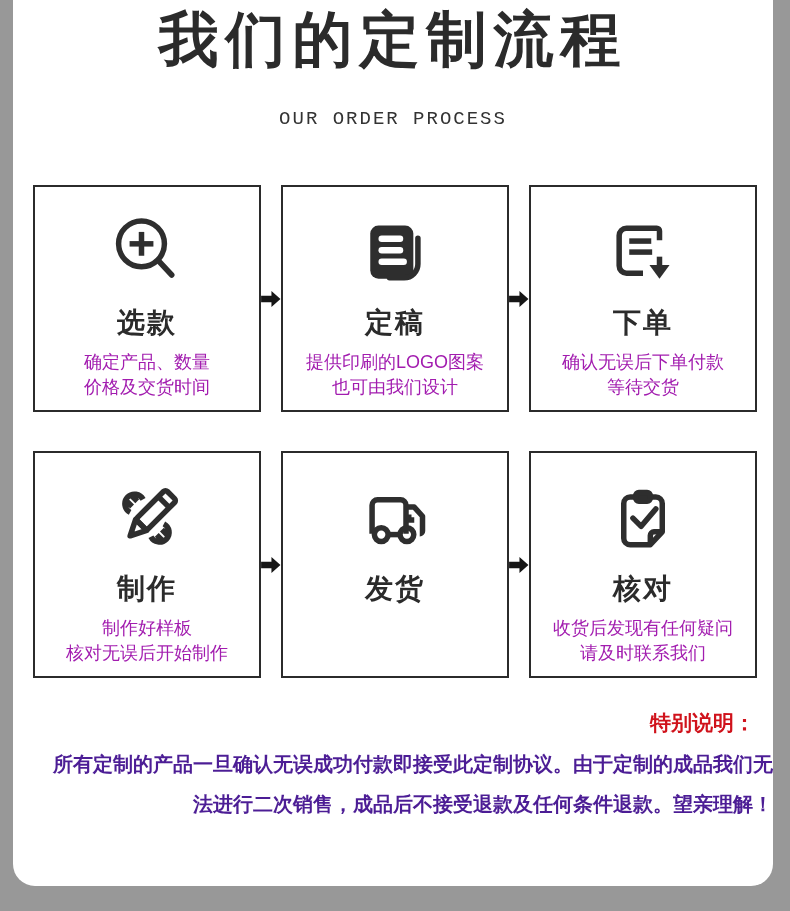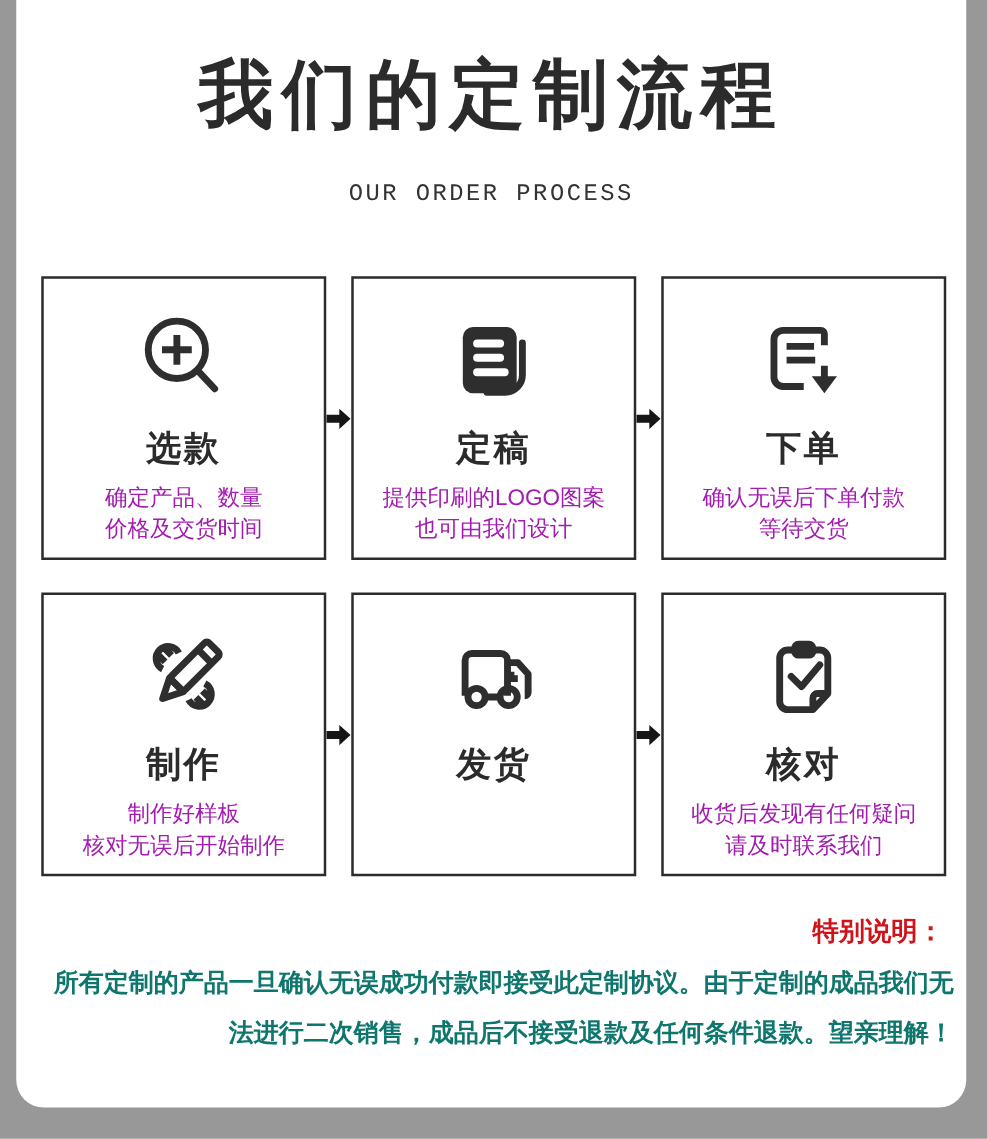--- a/index.html
+++ b/index.html
@@ -9,21 +9,20 @@
     font-family:"Liberation Sans","DejaVu Sans",sans-serif;
     overflow:hidden;
   }
   .card{
     position:relative;
     margin-left:13px;
     width:760px;height:886px;
     background:#ffffff;
     border-radius:0 0 22px 22px;
     box-sizing:border-box;
-    padding-top:36px;
   }
   .page-title{
     margin:0;
     text-align:center;
     font-size:60px;
     line-height:80px;
     font-weight:700;
     letter-spacing:7px;
     color:#2b2b2b;
   }
@@ -32,21 +31,21 @@
     text-align:center;
     font-family:Liberation Mono, monospace;
     font-size:19px;
     letter-spacing:2px;
     color:#333333;
   }
   .steps{ margin:55px 0 0 20px; width:724px; }
   .steps-row{
     display:flex;
     align-items:center;
-    margin-bottom:26px;
+    margin-bottom:39px;
   }
   .steps-row:last-child{ margin-bottom:0; }
   .step-box{
     width:228px;height:227px;
     box-sizing:border-box;
     border:2px solid #2b2b2b;
     background:#ffffff;
     text-align:center;
   }
   .step-icon{
@@ -75,26 +74,26 @@
   }
   .arrow-cell svg{width:20px;height:18px;display:block;}
   .note{ margin:30px 18px 0 22px;text-align:right; }
   .note-title{
     font-size:21px;
     line-height:30px;
     font-weight:700;
     color:#d0121b;
   }
   .note-body{
-    margin:6px 0 0 6px;
+    margin:6px 0 0 16px;
     width:722px;
     font-size:20px;
     line-height:40px;
     font-weight:700;
-    color:#0f766e;
+    color:#4c1d95;
   }
   .ic{stroke:#2e2e2e;fill:none;stroke-width:6;stroke-linejoin:round;}
 </style>
 </head>
 <body>
 
 <div class="card">
 
   <h1 class="page-title">我们的定制流程</h1>
   <div class="page-subtitle">OUR ORDER PROCESS</div>

